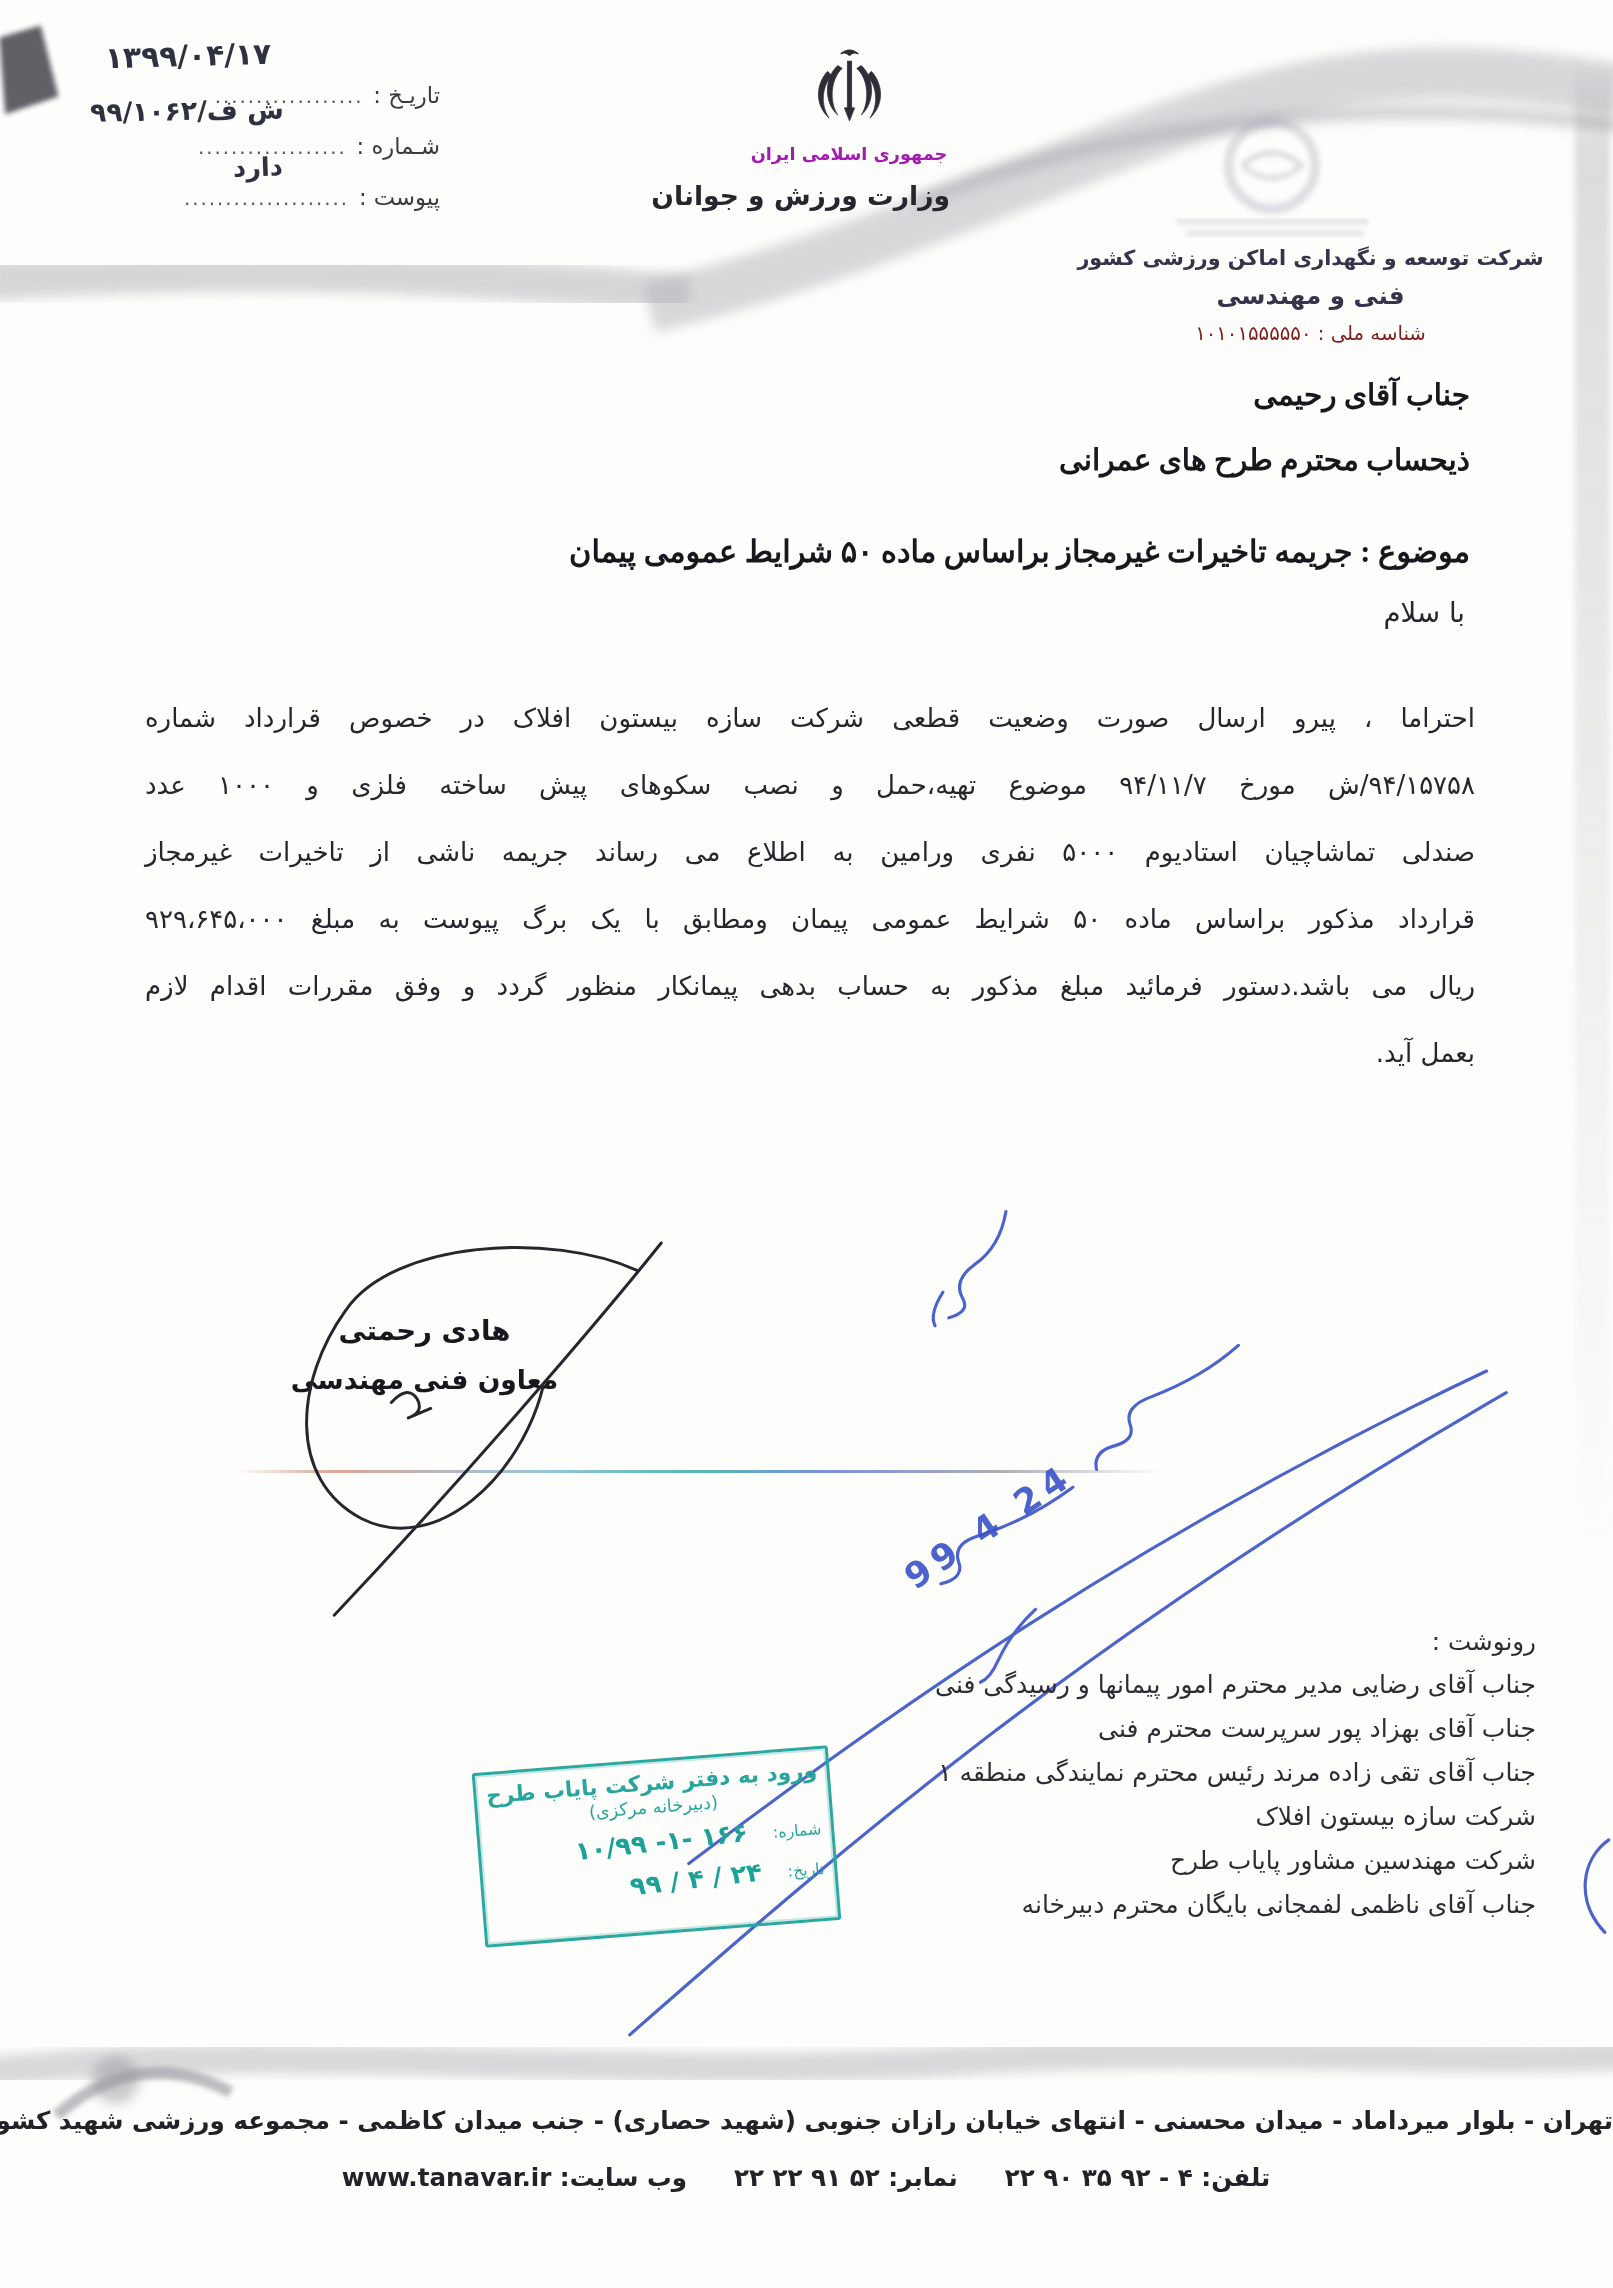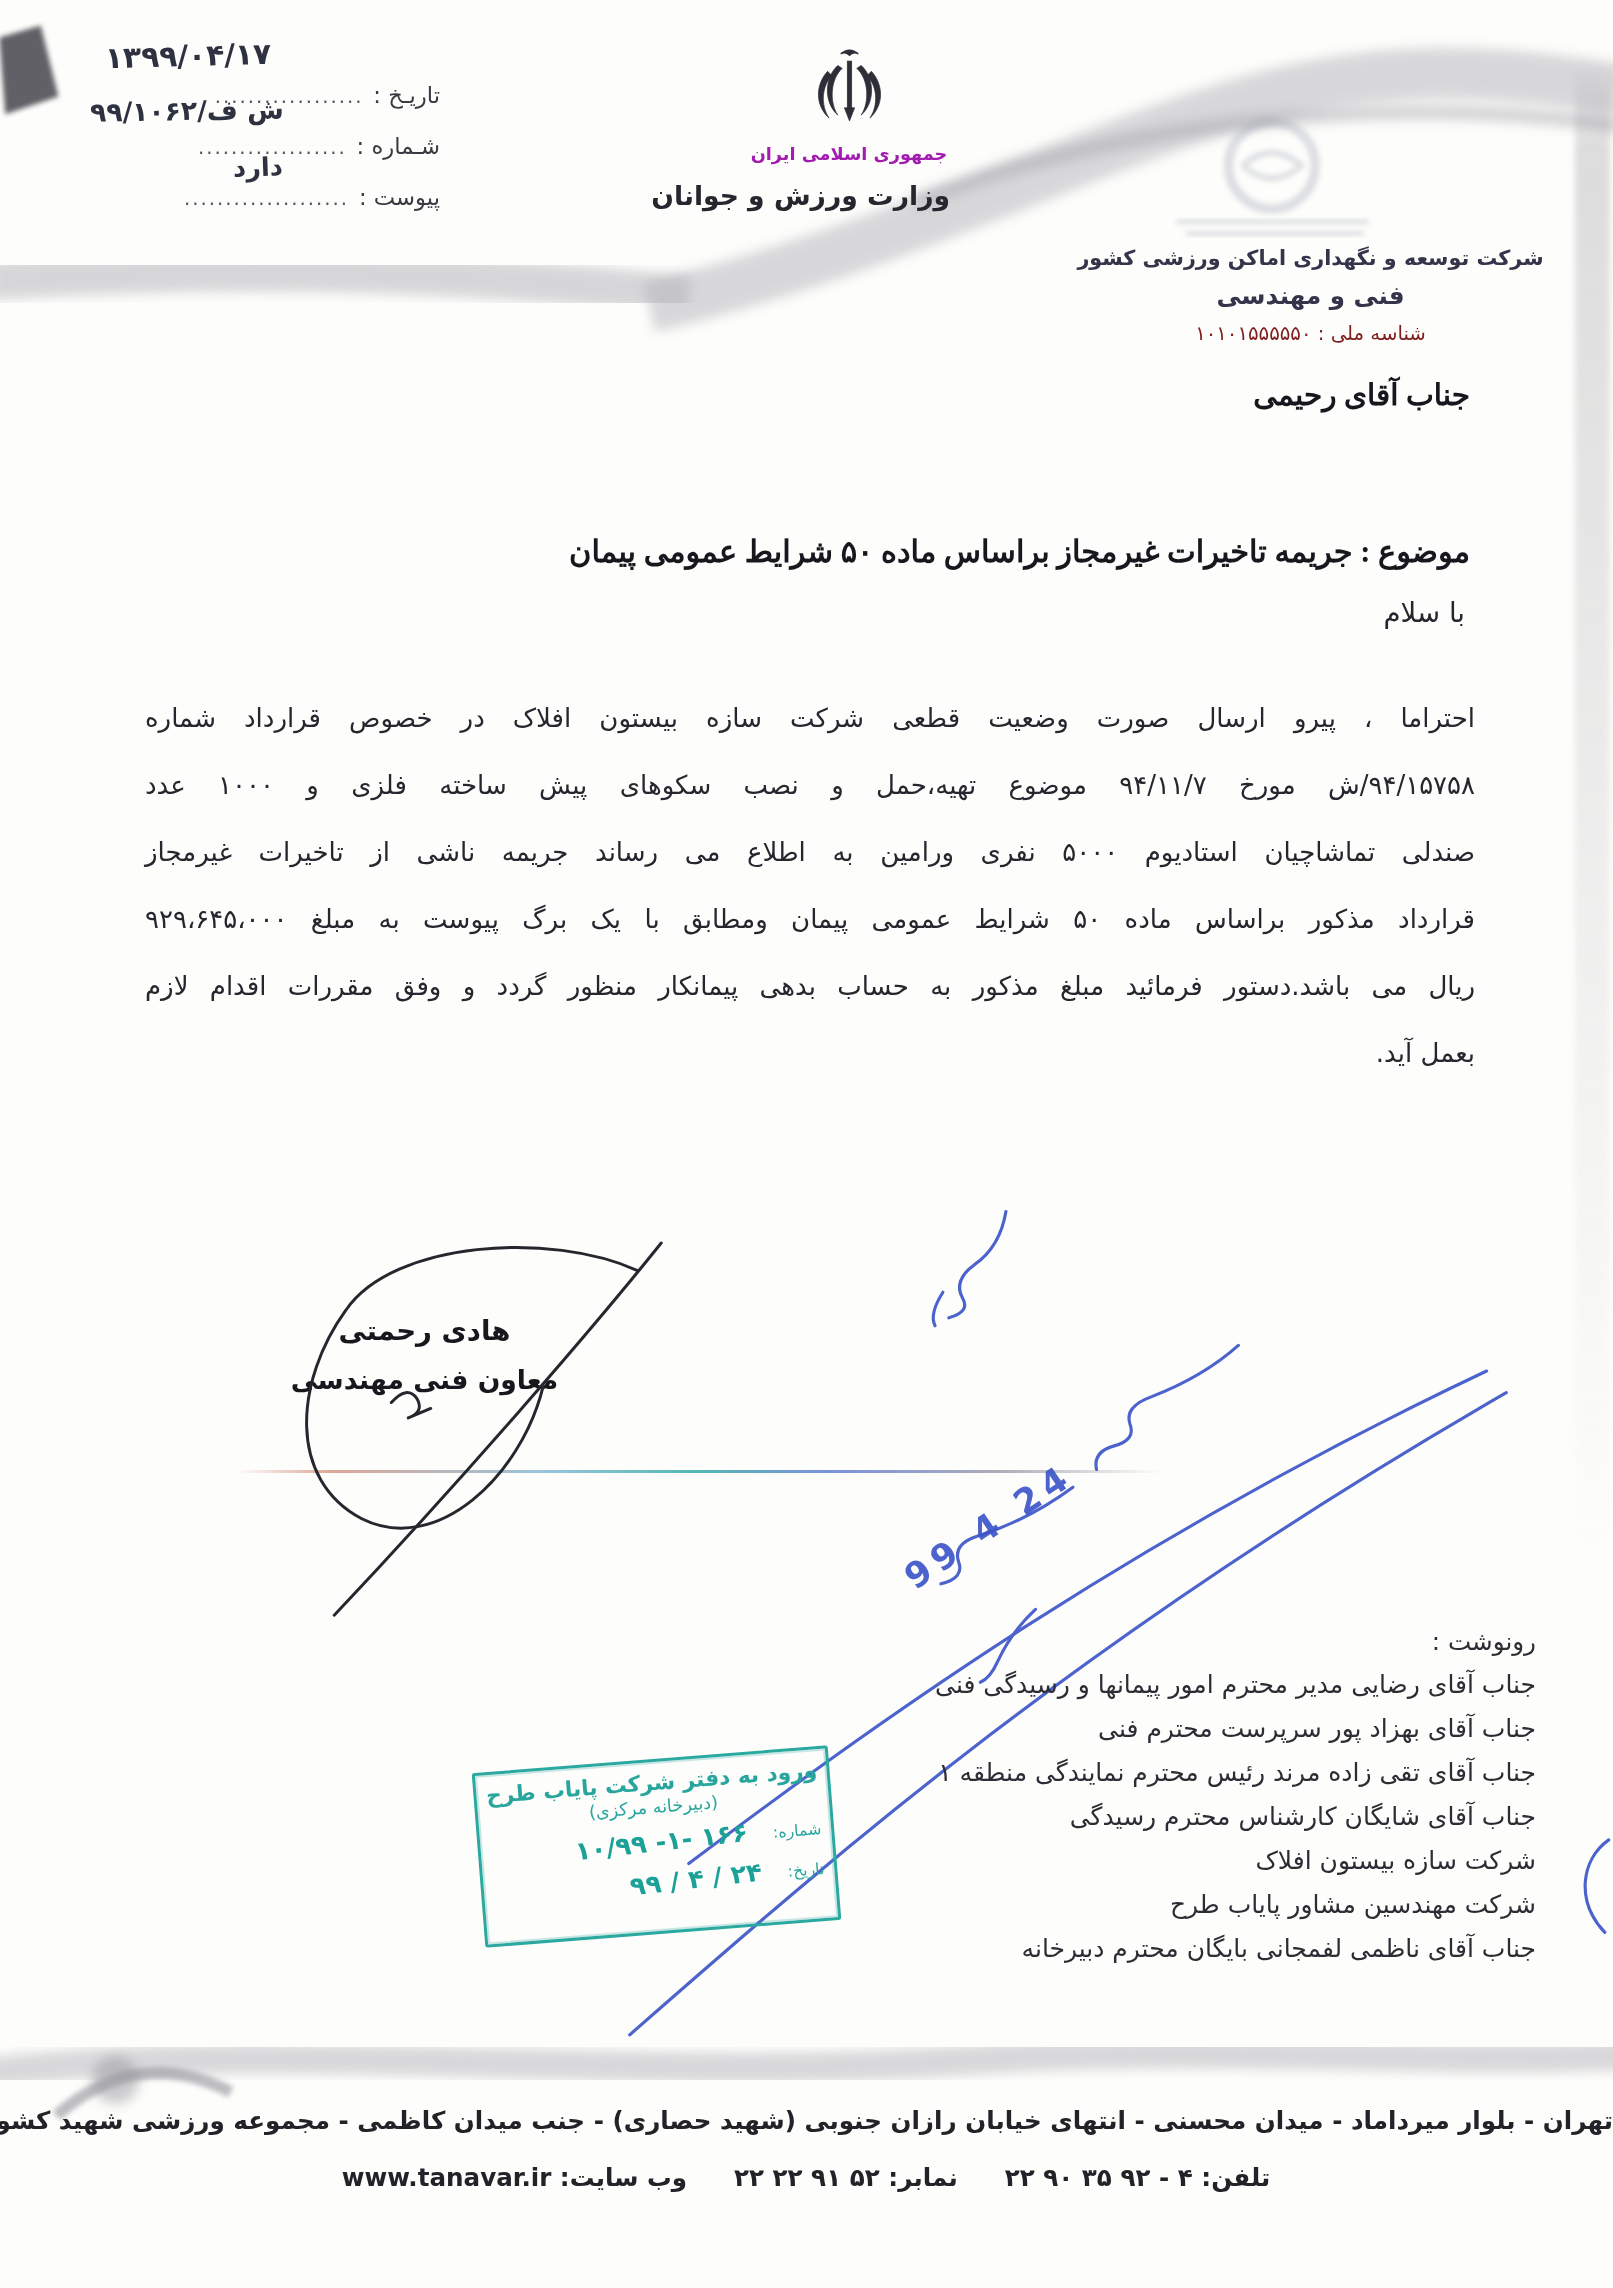--- a/index.html
+++ b/index.html
@@ -153,20 +153,21 @@
   <div id="company" class="abs">
     <div class="c1">شرکت توسعه و نگهداری اماکن ورزشی کشور</div>
     <div class="c2">فنی و مهندسی</div>
     <div class="c3">
       <span>شناسه ملی :</span>
       <span class="ltr">۱۰۱۰۱۵۵۵۵۵۰</span>
     </div>
   </div>
 
   <div id="rcp1" class="abs blackline">جناب آقای رحیمی</div>
+  <div id="rcp2" class="abs blackline">ذیحساب محترم طرح های عمرانی</div>
   <div id="subject" class="abs blackline">موضوع : جریمه تاخیرات غیرمجاز براساس ماده ۵۰ شرایط عمومی پیمان</div>
   <div id="salutation" class="abs">با سلام</div>
 
   <div id="body" class="abs">
     <div class="bline">احتراما ، پیرو ارسال صورت وضعیت قطعی شرکت  سازه بیستون افلاک  در خصوص قرارداد  شماره</div>
     <div class="bline">۹۴/۱۵۷۵۸/ش مورخ ۹۴/۱۱/۷ موضوع تهیه،حمل و نصب سکوهای پیش ساخته فلزی و ۱۰۰۰ عدد</div>
     <div class="bline">صندلی تماشاچیان استادیوم ۵۰۰۰  نفری ورامین به اطلاع می رساند جریمه ناشی از تاخیرات غیرمجاز</div>
     <div class="bline">قرارداد مذکور براساس ماده ۵۰ شرایط عمومی پیمان ومطابق با یک برگ پیوست به مبلغ ۹۲۹،۶۴۵،۰۰۰</div>
     <div class="bline">ریال می باشد.دستور فرمائید مبلغ مذکور به حساب بدهی پیمانکار منظور گردد و وفق مقررات  اقدام لازم</div>
     <div class="bline last">بعمل آید.</div>
@@ -197,21 +198,20 @@
       <path d="M1630,1962 C 1600,1930 1606,1888 1634,1868"></path>
     </g>
   </svg>
   <div id="note-date" class="abs">24 4 99</div>
 
   <div id="cc" class="abs">
     <div class="cclabel">رونوشت :</div>
     <div class="ccitem">جناب آقای رضایی مدیر محترم امور پیمانها و رسیدگی فنی</div>
     <div class="ccitem">جناب آقای بهزاد پور سرپرست محترم فنی</div>
     <div class="ccitem">جناب آقای تقی زاده مرند  رئیس محترم نمایندگی منطقه ۱</div>
-    <div class="ccitem">جناب آقای شایگان کارشناس محترم رسیدگی</div>
     <div class="ccitem">شرکت سازه بیستون افلاک</div>
     <div class="ccitem">شرکت مهندسین مشاور پایاب طرح</div>
     <div class="ccitem">جناب آقای ناظمی لفمجانی  بایگان محترم دبیرخانه</div>
   </div>
 
   <div id="stamp" class="abs">
     <div class="t1">ورود به دفتر شرکت پایاب طرح</div>
     <div class="t2">(دبیرخانه مرکزی)</div>
     <div class="srow">
       <span class="slbl">شماره:</span>

